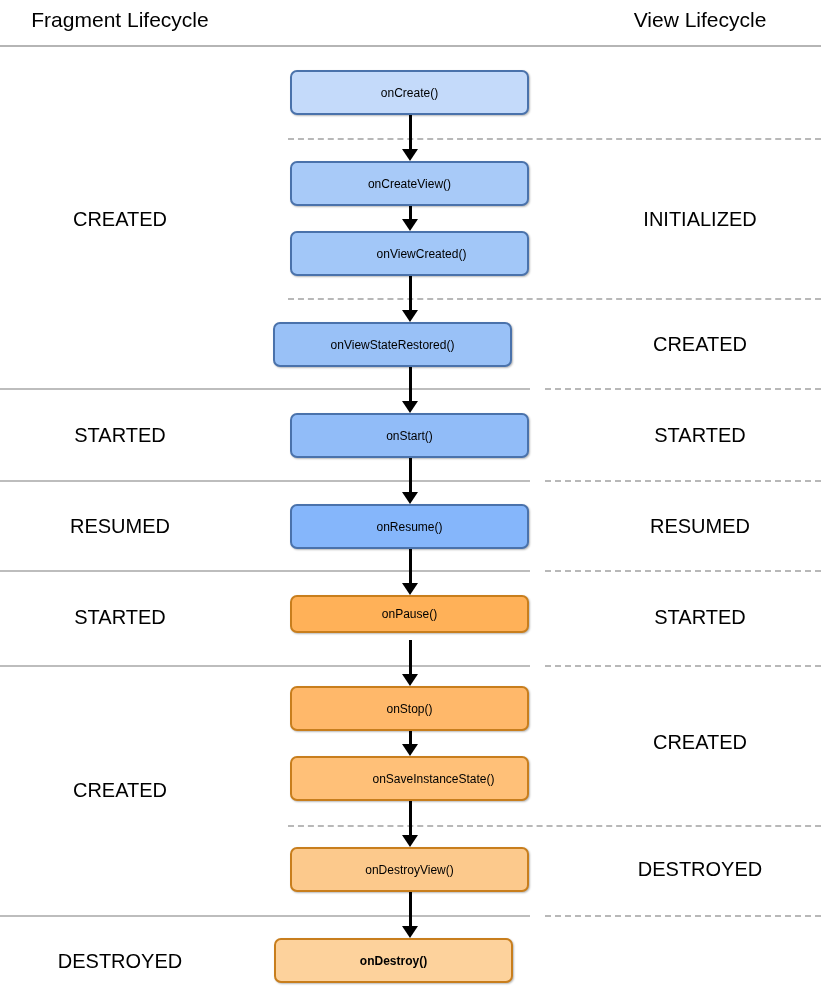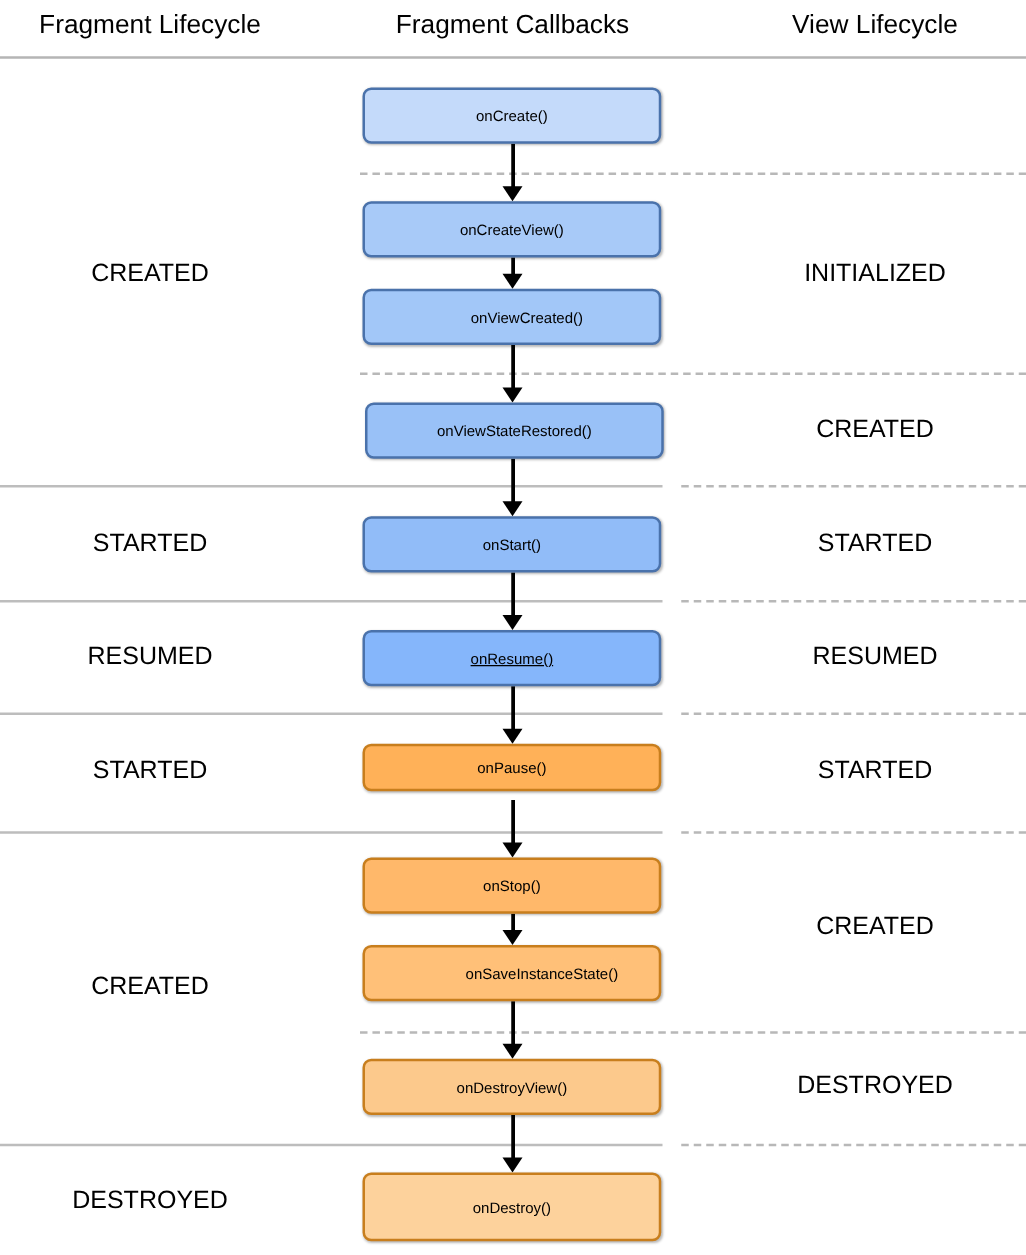--- a/index.html
+++ b/index.html
@@ -58,21 +58,20 @@
     border-top:12px solid #000;
   }
 </style>
 </head>
 <body>
 
 <div id="stage">
 
   <div class="hdr" id="hdr">
       <div class="hdr-title" style="left: -80px; width: 400px;">Fragment Lifecycle</div>
-      <div class="hdr-title" style="left: 210px; width: 400px;">Fragment Callbacks</div>
       <div class="hdr-title" style="left: 500px; width: 400px;">View Lifecycle</div>
     </div>
   <div class="hdr-rule"></div>
 
   <div id="rules">
       <div class="rule-solid" style="top: 388px; left: 0px; width: 530px;"></div>
       <div class="rule-solid" style="top: 480px; left: 0px; width: 530px;"></div>
       <div class="rule-solid" style="top: 570px; left: 0px; width: 530px;"></div>
       <div class="rule-solid" style="top: 665px; left: 0px; width: 530px;"></div>
       <div class="rule-solid" style="top: 915px; left: 0px; width: 530px;"></div>
@@ -131,39 +130,39 @@
   <div id="boxes">
       <div class="cbox" style="top: 70px; left: 290px; width: 239px; height: 45px; background: rgb(196, 218, 250); border: 2px solid rgb(74, 114, 171);">
         <span>onCreate()</span>
       </div>
       <div class="cbox" style="top: 161px; left: 290px; width: 239px; height: 45px; background: rgb(168, 202, 248); border: 2px solid rgb(74, 114, 171);">
         <span>onCreateView()</span>
       </div>
       <div class="cbox" style="top: 231px; left: 290px; width: 239px; height: 45px; background: rgb(162, 199, 248); border: 2px solid rgb(74, 114, 171); padding-left: 24px;">
         <span>onViewCreated()</span>
       </div>
-      <div class="cbox" style="top: 322px; left: 292px; width: 239px; height: 45px; background: rgb(153, 193, 247); border: 2px solid rgb(74, 114, 171);">
+      <div class="cbox" style="top: 322px; left: 273px; width: 239px; height: 45px; background: rgb(153, 193, 247); border: 2px solid rgb(74, 114, 171);">
         <span>onViewStateRestored()</span>
       </div>
       <div class="cbox" style="top: 413px; left: 290px; width: 239px; height: 45px; background: rgb(145, 188, 248); border: 2px solid rgb(74, 114, 171);">
         <span>onStart()</span>
       </div>
-      <div class="cbox" style="top: 504px; left: 290px; width: 239px; height: 45px; background: rgb(133, 182, 251); border: 2px solid rgb(74, 114, 171); text-decoration: underline;">
+      <div class="cbox" style="top: 504px; left: 290px; width: 239px; height: 45px; background: rgb(133, 182, 251); border: 2px solid rgb(74, 114, 171);">
         <span>onResume()</span>
       </div>
       <div class="cbox" style="top: 595px; left: 290px; width: 239px; height: 38px; background: rgb(255, 177, 88); border: 2px solid rgb(200, 126, 29); align-items: center;">
         <span>onPause()</span>
       </div>
       <div class="cbox" style="top: 686px; left: 290px; width: 239px; height: 45px; background: rgb(255, 184, 106); border: 2px solid rgb(200, 126, 29);">
         <span>onStop()</span>
       </div>
       <div class="cbox" style="top: 756px; left: 290px; width: 239px; height: 45px; background: rgb(255, 192, 120); border: 2px solid rgb(200, 126, 29); padding-left: 48px;">
         <span>onSaveInstanceState()</span>
       </div>
       <div class="cbox" style="top: 847px; left: 290px; width: 239px; height: 45px; background: rgb(252, 201, 140); border: 2px solid rgb(200, 126, 29); align-items: center;">
         <span>onDestroyView()</span>
       </div>
-      <div class="cbox" style="top: 938px; left: 290px; width: 239px; height: 55px; background: rgb(253, 210, 156); border: 2px solid rgb(200, 126, 29);">
+      <div class="cbox" style="top: 938px; left: 274px; width: 239px; height: 45px; background: rgb(253, 210, 156); border: 2px solid rgb(200, 126, 29); font-weight: bold;">
         <span>onDestroy()</span>
       </div>
     </div>
 
 </div>
 
 </body></html>

